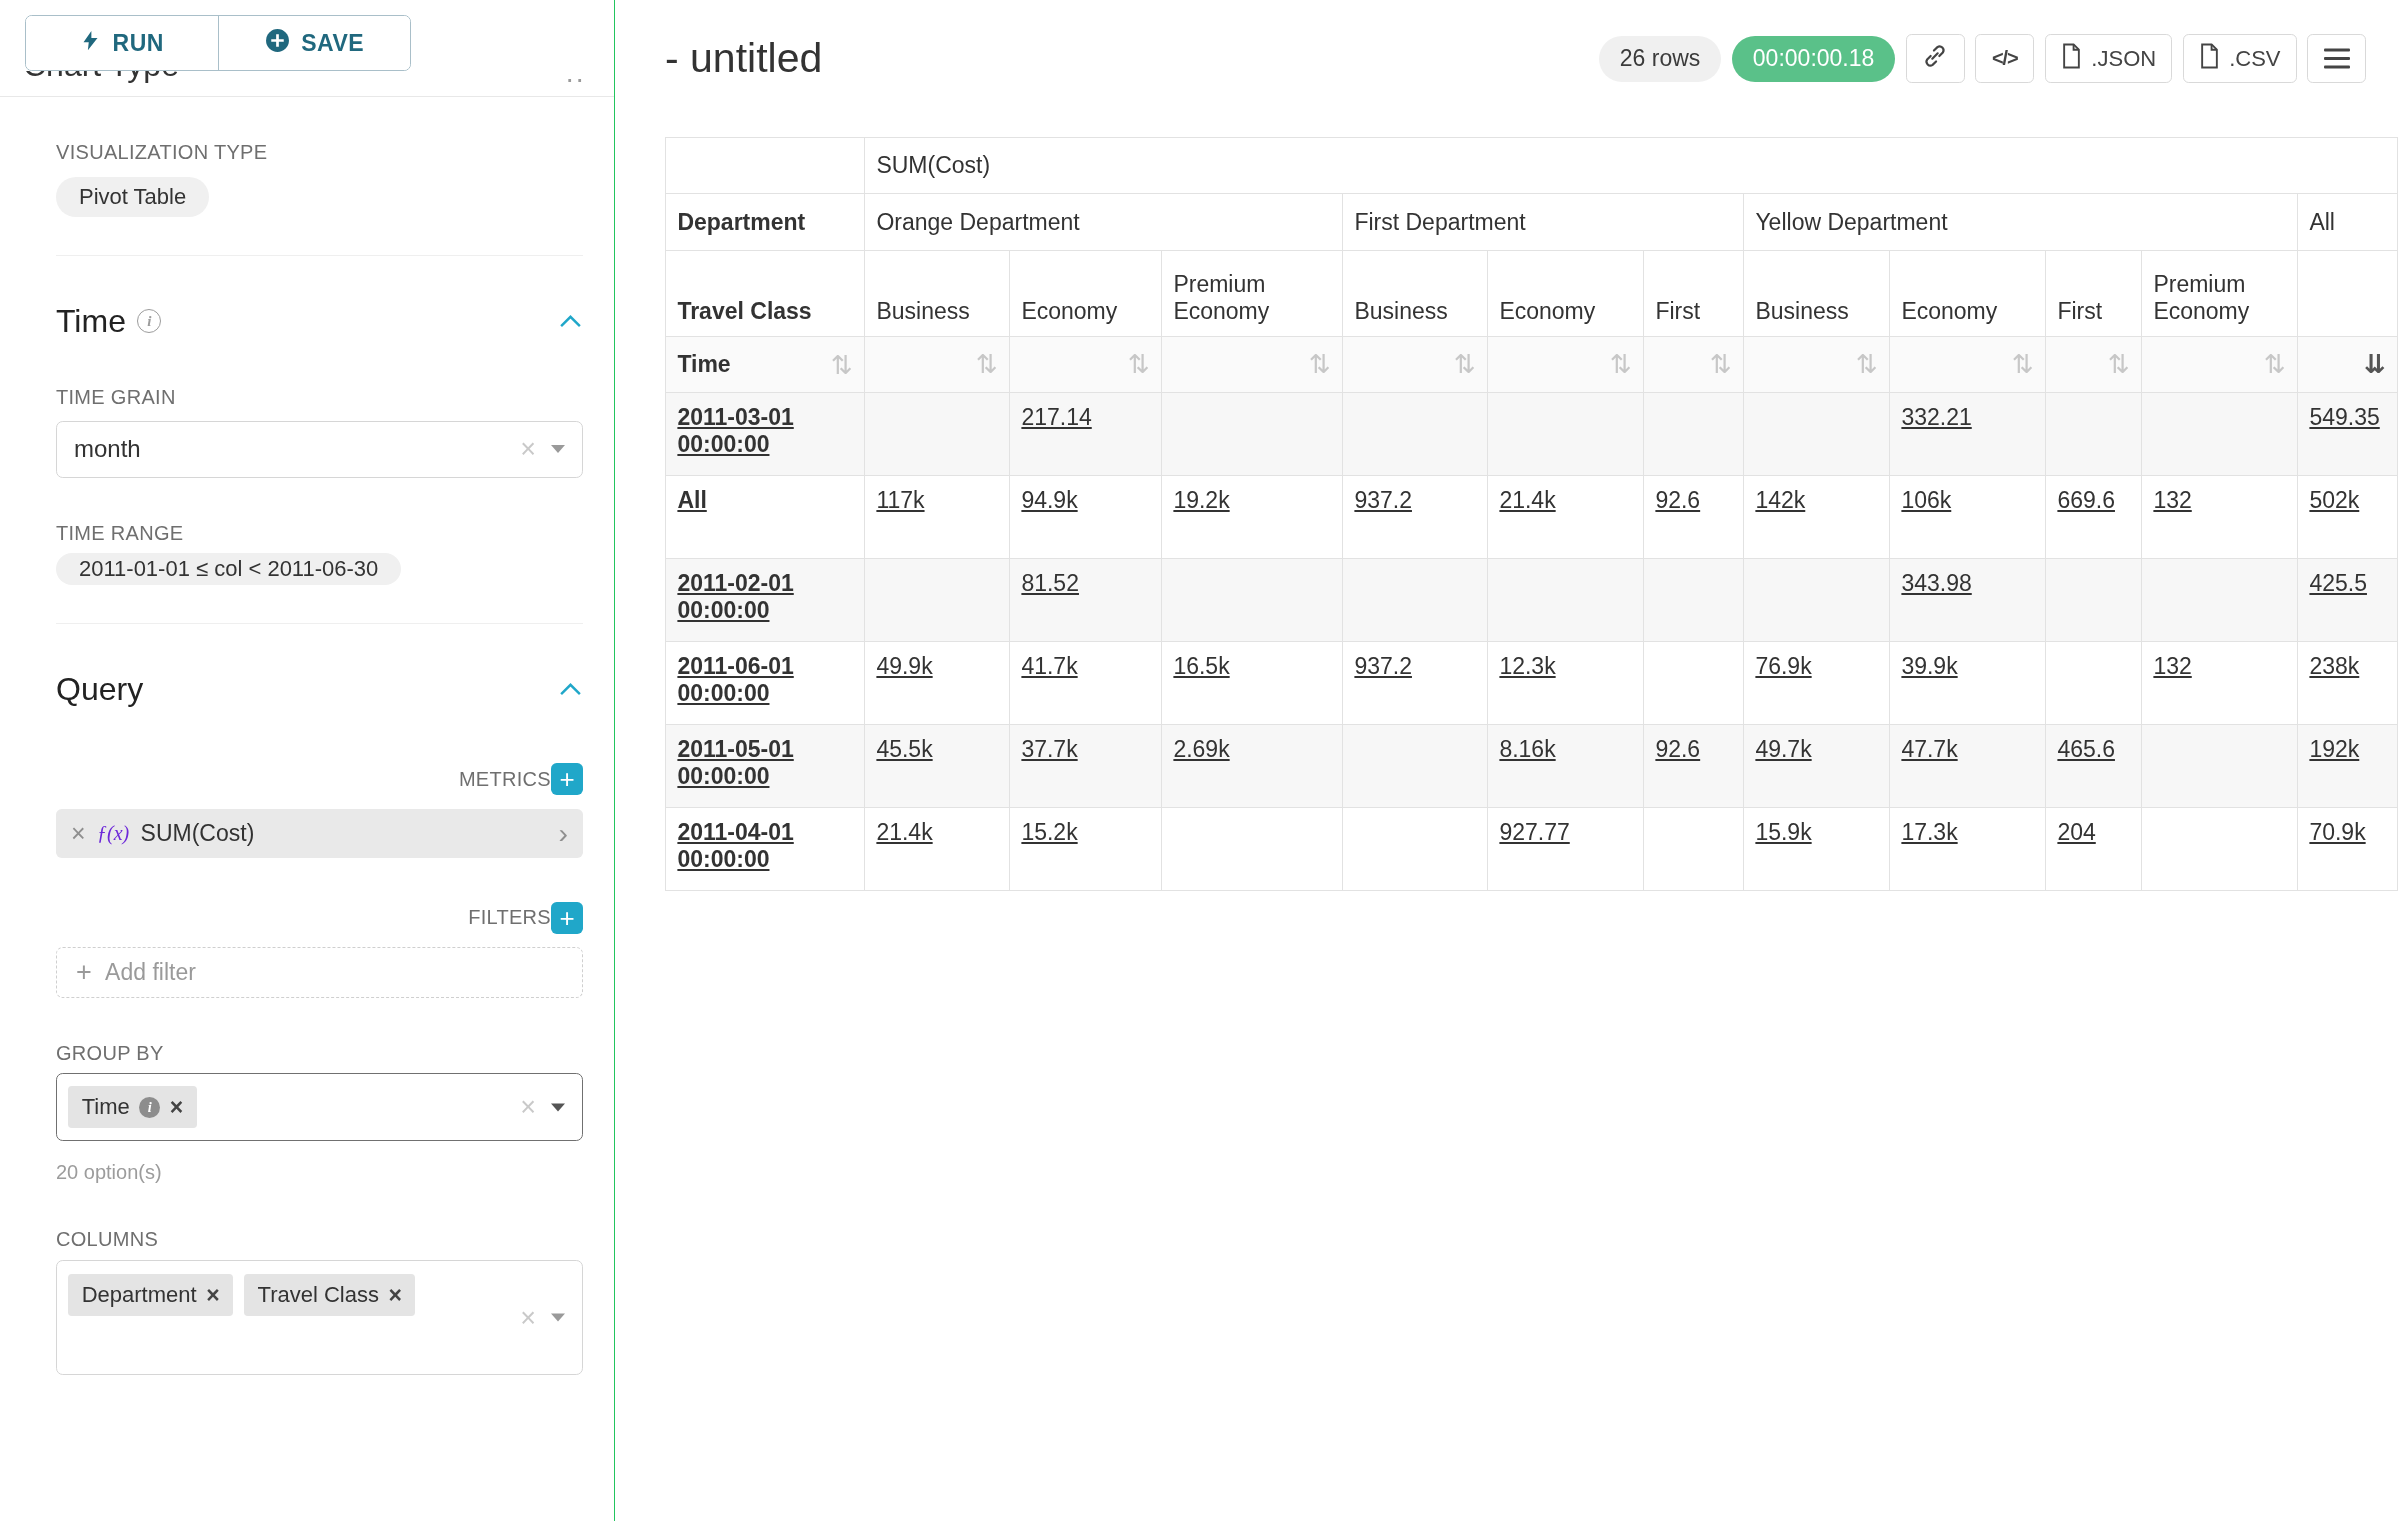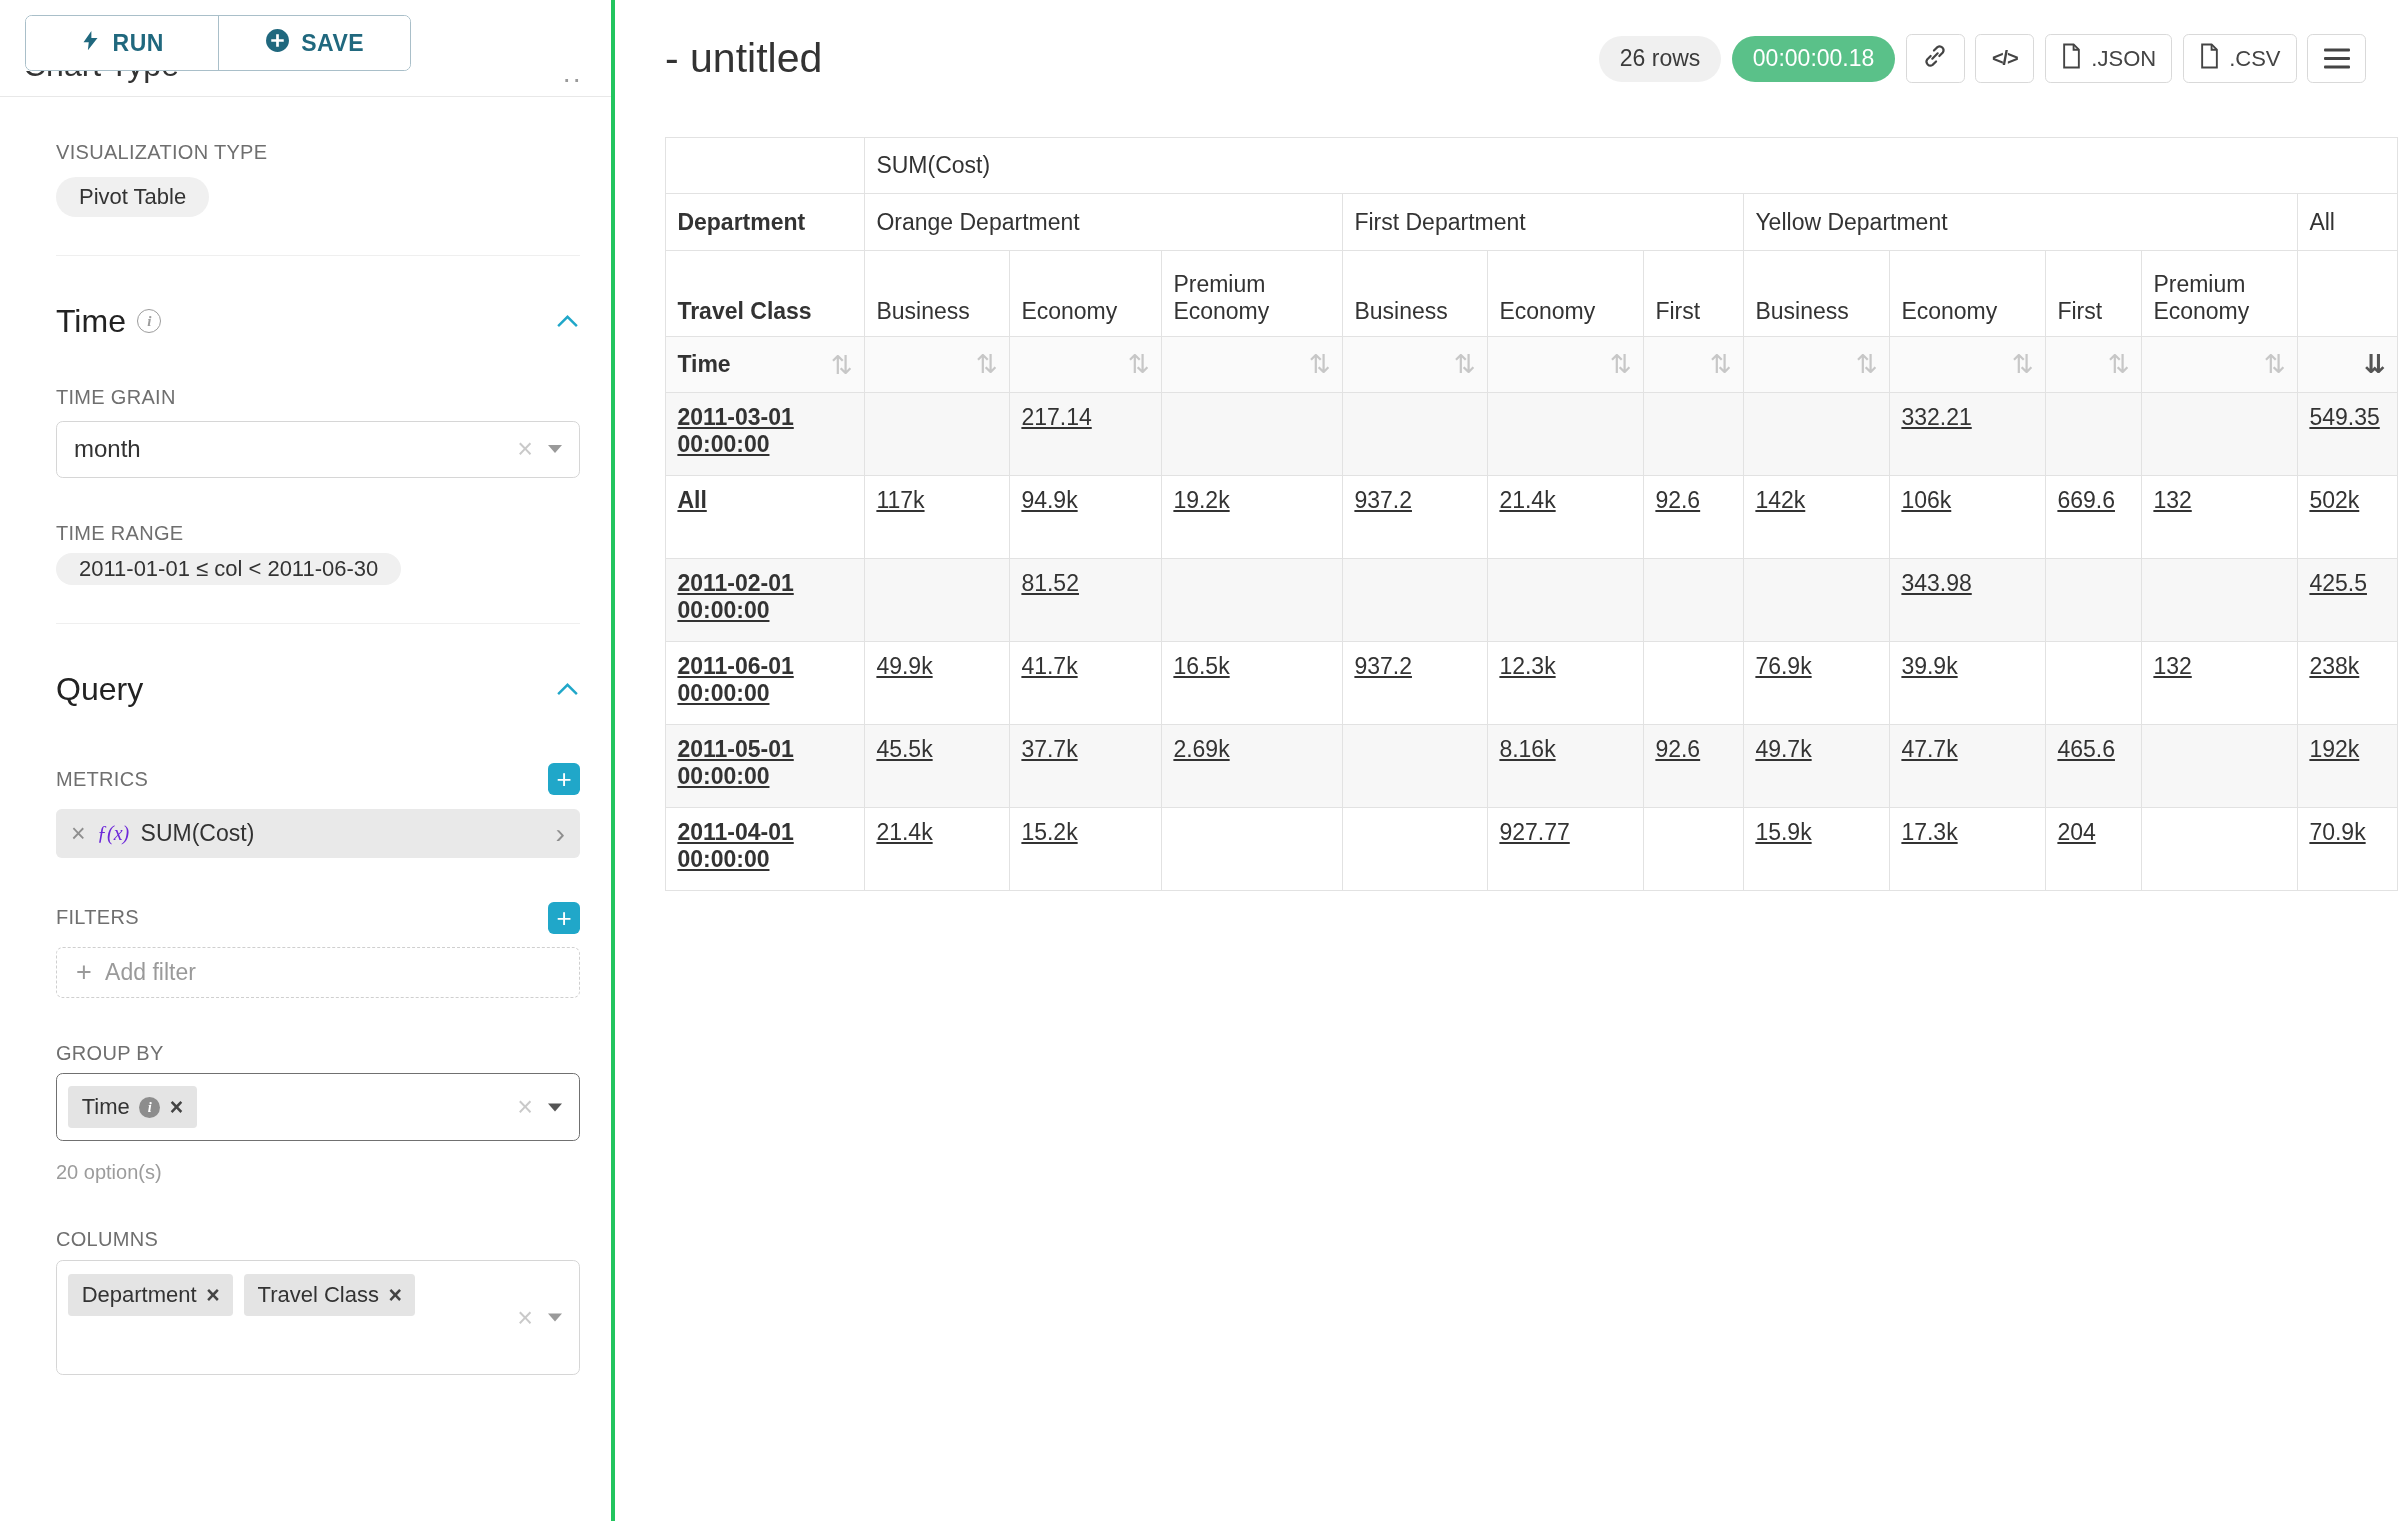--- a/index.html
+++ b/index.html
@@ -1,21 +1,21 @@
 <!DOCTYPE html>
 <html style="font-size:15px"><head>
 <meta charset="utf-8">
 <style>
   * { box-sizing: border-box; margin: 0; padding: 0; }
   html,body { width:2406px; height:1522px; overflow:hidden; background:#fff;
     font-family:"Liberation Sans","DejaVu Sans",sans-serif; color:#333; }
   .app { display:flex; width:2406px; height:1522px; }
 
   
-  .sidebar { width:615px; min-width:615px; border-right:4px solid #22c55e; background:#fff; overflow:hidden; }
+  .sidebar { width:615px; min-width:615px; border-right:1px solid #22c55e; background:#fff; overflow:hidden; }
   .sidebar-top { position:relative; z-index:2; background:#fff; padding:15px 0 0 25px; }
   .btn-group { display:inline-flex; border:1px solid #a9bfc9; border-radius:6.7px; overflow:hidden; background:#fff; }
   .btn-group button { display:flex; align-items:center; gap:11.4px; justify-content:center;
     width:192px; height:54px; background:#fff; border:none; cursor:pointer;
     font-family:inherit; font-size:23px; font-weight:600; letter-spacing:0.5px; color:#20687e; }
   .btn-group button + button { border-left:1px solid #a9bfc9; }
 
   .chart-type-row { position:relative; z-index:1; margin-top:-28.5px; padding:0 28.5px 9.5px 23px;
     border-bottom:1px solid #e8e8e8; display:flex; justify-content:space-between; align-items:flex-end; }
   .chart-type-row h2 { font-size:32px; font-weight:400; color:#333; line-height:44px; }
@@ -41,21 +41,21 @@
   .select-box { margin-top:11.4px; height:57px; border:1px solid #d6d6d6; border-radius:6.7px;
     display:flex; align-items:center; padding:0 17px; font-size:24px; color:#333; background:#fff; }
   .select-right { margin-left:auto; display:flex; align-items:center; gap:15px; }
   .caret-down { width:0; height:0; border-left:7.6px solid transparent; border-right:7.6px solid transparent;
     border-top:8.6px solid #9a9a9a; }
   .caret-down.dark { border-top-color:#555; }
   .clear-x { color:#c9c9c9; font-size:27px; line-height:1; }
   .range-pill { display:inline-flex; align-items:center; margin-top:8.6px; background:#f0f0f0;
     border-radius:25px; height:32px; padding:0 23px; font-size:22px; color:#333; }
 
-  .label-row { display:flex; align-items:center; justify-content:space-between; }
+  .label-row { display:flex; align-items:center; justify-content:flex-end; }
   .add-btn { width:32px; height:32px; background:#20a7c9; border:none; border-radius:5.7px;
     color:#fff; font-size:26px; line-height:32px; cursor:pointer; display:flex; align-items:center; justify-content:center; }
   .metric-chip { margin-top:13.3px; height:49px; background:#e9e9e9; border-radius:5.7px;
     display:flex; align-items:center; padding:0 15px; gap:11.4px; cursor:pointer; }
   .metric-chip .x { color:#8f8f8f; font-size:25px; }
   .metric-chip .fx { color:#6d28d9; font-size:20px; font-style:italic; font-family:"Liberation Serif",serif; }
   .metric-chip .name { font-size:23px; color:#333; }
   .metric-chip .open-caret { margin-left:auto; color:#8f8f8f; font-size:28.5px; line-height:1; }
 
   .add-filter { margin-top:13.3px; height:51px; border:1.9px dashed #cfcfcf; border-radius:6.7px;

